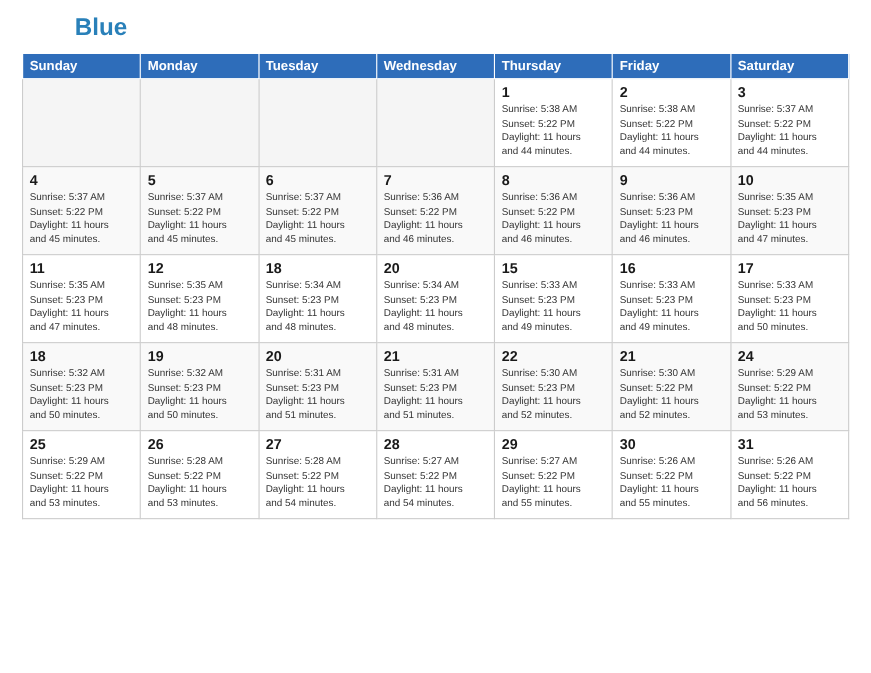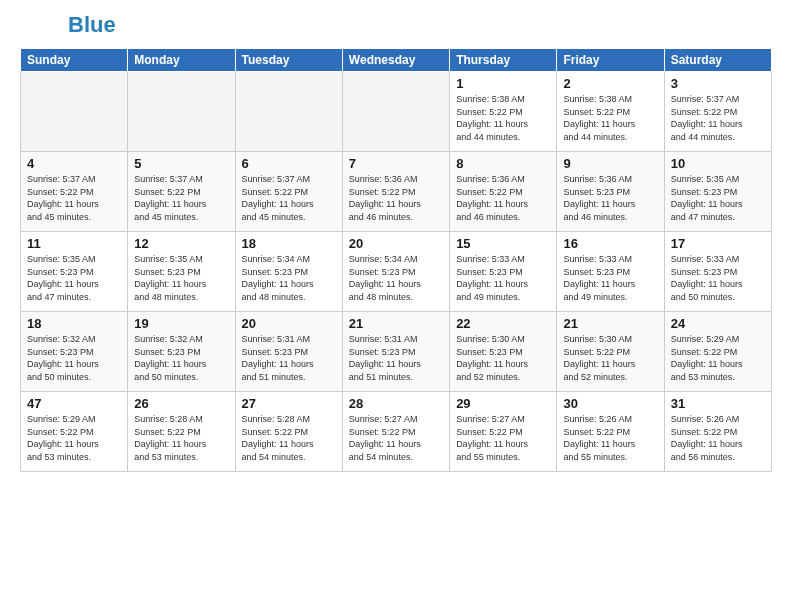--- a/index.html
+++ b/index.html
@@ -290,21 +290,21 @@
           <td>
             <span class="day-number">24</span>
             <div class="day-info" style="white-space: pre-line;">Sunrise: 5:29 AM
 Sunset: 5:22 PM
 Daylight: 11 hours
 and 53 minutes.</div>
           </td>
         </tr>
         <tr>
           <td>
-            <span class="day-number">47</span>
+            <span class="day-number">25</span>
             <div class="day-info" style="white-space: pre-line;">Sunrise: 5:29 AM
 Sunset: 5:22 PM
 Daylight: 11 hours
 and 53 minutes.</div>
           </td>
           <td>
             <span class="day-number">26</span>
             <div class="day-info" style="white-space: pre-line;">Sunrise: 5:28 AM
 Sunset: 5:22 PM
 Daylight: 11 hours

